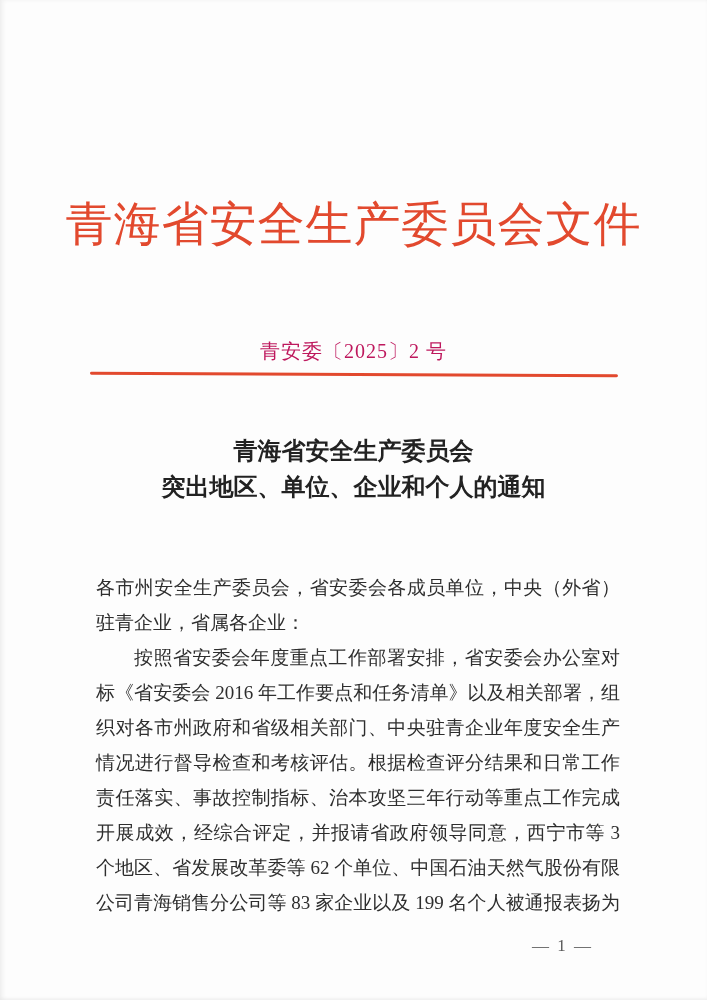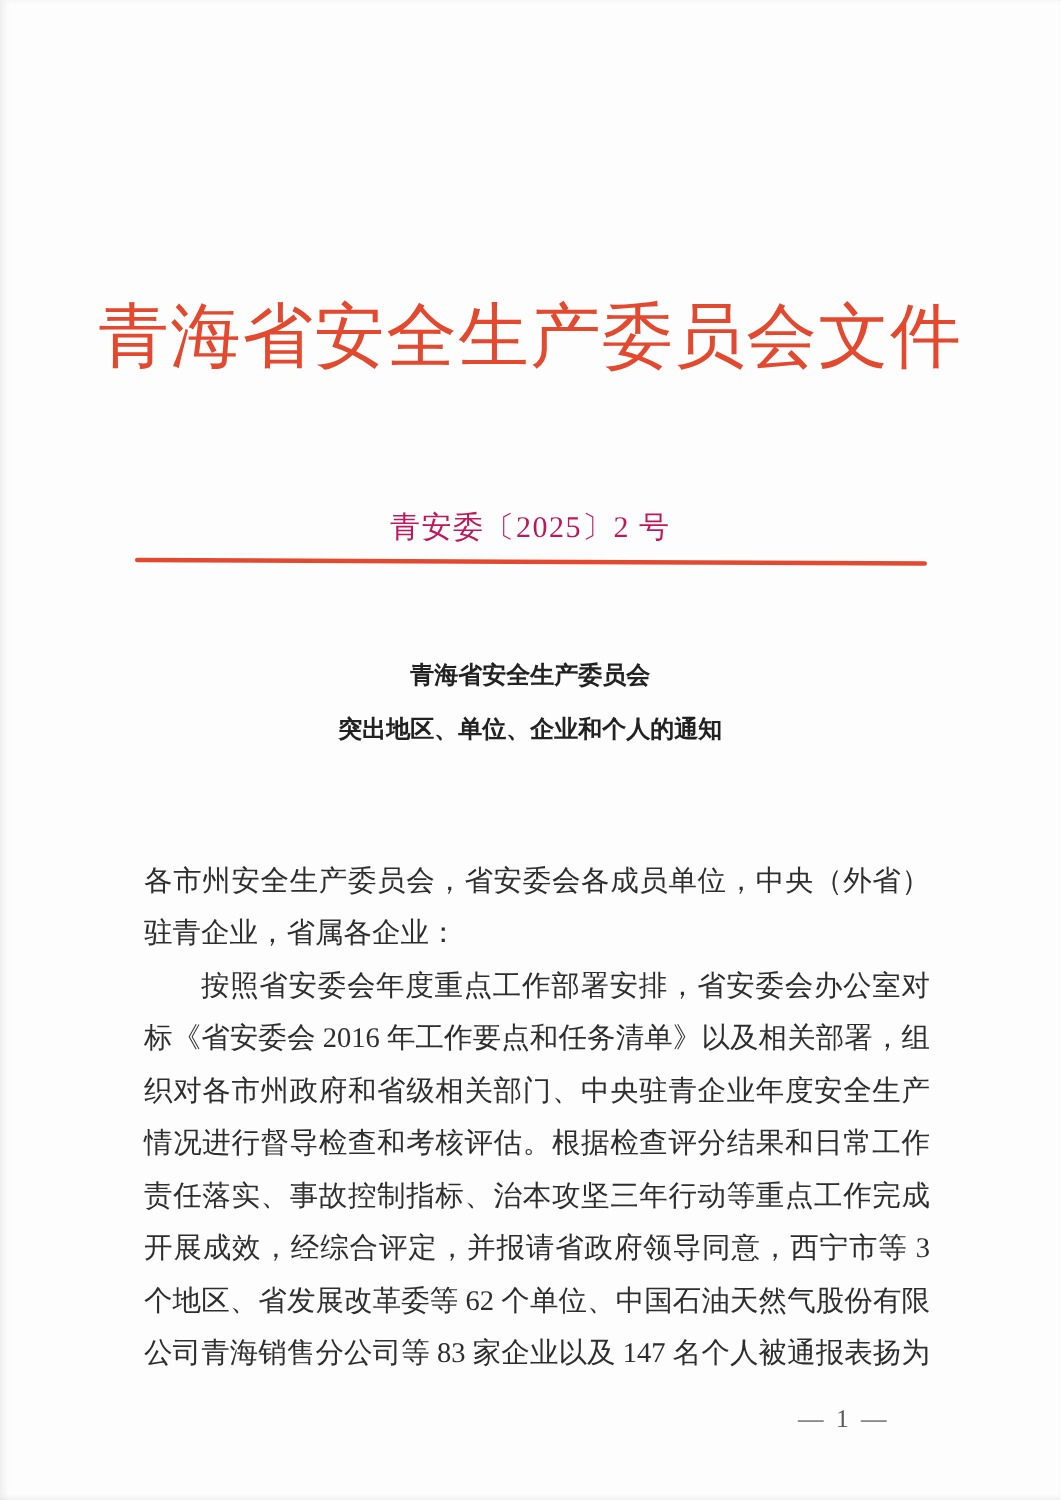--- a/index.html
+++ b/index.html
@@ -48,21 +48,21 @@
     background: var(--accent, #e2492e);
     border-radius: 2px;
     transform: rotate(0.25deg);
   }
   .notice-title {
     position: absolute;
     top: 433px;
     left: 0;
     width: 100%;
     text-align: center;
-    font-size: 16px;
+    font-size: 24px;
     font-weight: bold;
     color: #222222;
     line-height: 36px;
   }
   .body-text {
     position: absolute;
     top: 570px;
     left: 96px;
     width: 524px;
     font-size: 19px;
@@ -113,18 +113,18 @@
   <div class="body-text">
     <div class="body-line">各市州安全生产委员会，省安委会各成员单位，中央（外省）</div>
     <div class="body-line short">驻青企业，省属各企业：</div>
     <div class="body-line indent">按照省安委会年度重点工作部署安排，省安委会办公室对</div>
     <div class="body-line">标《省安委会 2016 年工作要点和任务清单》以及相关部署，组</div>
     <div class="body-line">织对各市州政府和省级相关部门、中央驻青企业年度安全生产</div>
     <div class="body-line">情况进行督导检查和考核评估。根据检查评分结果和日常工作</div>
     <div class="body-line">责任落实、事故控制指标、治本攻坚三年行动等重点工作完成</div>
     <div class="body-line">开展成效，经综合评定，并报请省政府领导同意，西宁市等 3</div>
     <div class="body-line">个地区、省发展改革委等 62 个单位、中国石油天然气股份有限</div>
-    <div class="body-line">公司青海销售分公司等 83 家企业以及 147 名个人被通报表扬为</div>
+    <div class="body-line">公司青海销售分公司等 83 家企业以及 199 名个人被通报表扬为</div>
   </div>
 
   <div class="page-footer">— 1 —</div>
 
 </div>
 
 </body></html>

